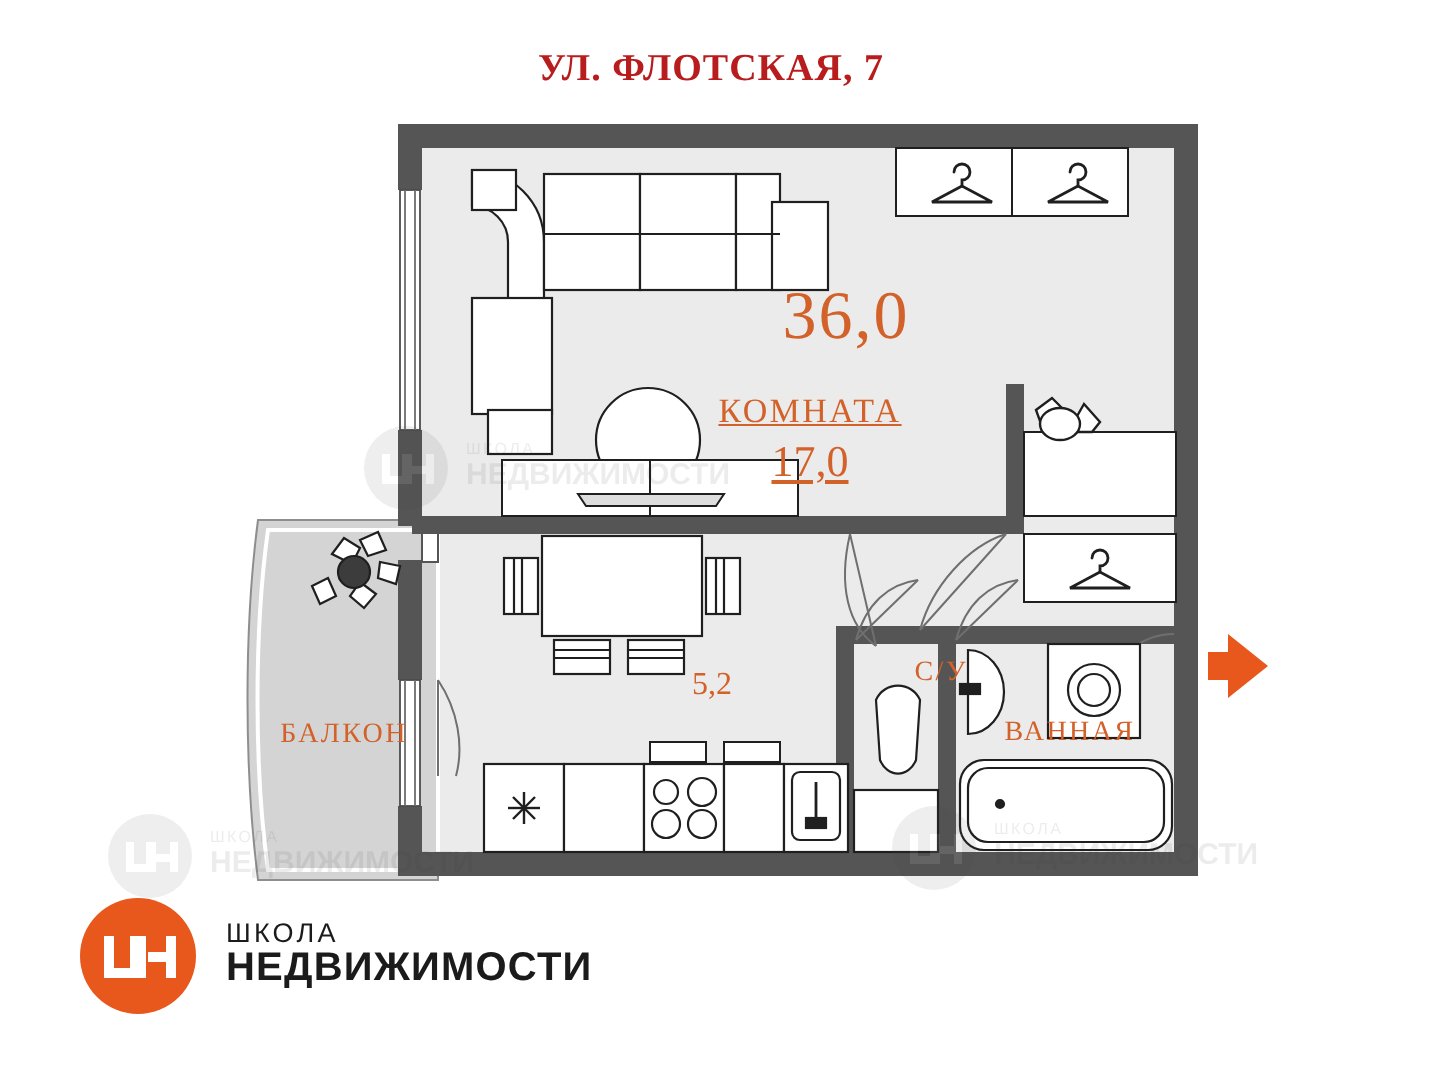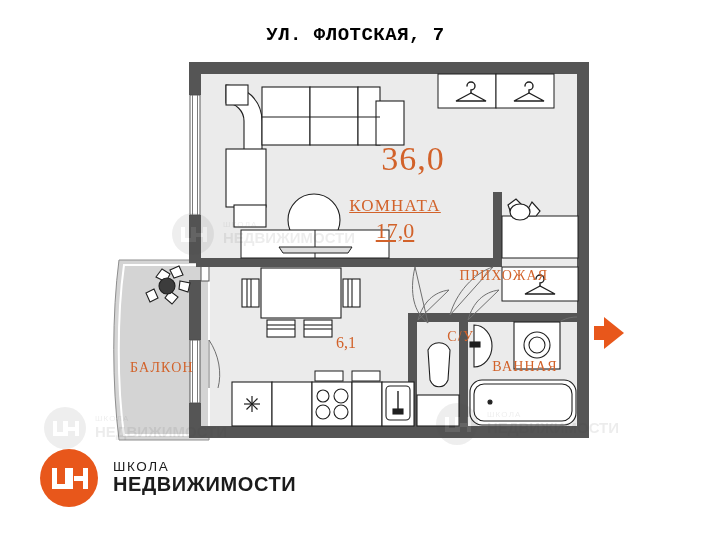--- a/index.html
+++ b/index.html
@@ -14,30 +14,30 @@
     overflow: hidden;
     font-family: "Liberation Serif", serif;
   }
 
   #page-title {
     position: absolute;
     top: 24px;
     left: 0;
     width: 711px;
     text-align: center;
-    font-family: Liberation Mono, monospace;
+    font-family: Liberation Serif, serif;
     font-size: 19px;
     font-weight: bold;
     letter-spacing: 0.5px;
-    color: #000000;
+    color: #b91c1c;
   }
 
   #plan-stage {
     position: absolute;
-    left: 4px;
+    left: 14px;
     top: 55px;
     width: 652px;
     height: 390px;
   }
 
   .svg-layer {
     position: absolute;
     left: 0;
     top: 0;
   }
@@ -388,26 +388,23 @@
   <div class="room-label" id="label-total">
     <span class="area">36,0</span>
   </div>
 
   <div class="room-label" id="label-room">
     <span class="name">КОМНАТА</span>
     <span class="area">17,0</span>
   </div>
 
   <div class="room-label" id="label-kitchen">
-    <span class="area">6,1</span>
-  </div>
-
-  <div class="room-label" id="label-hall">
-    <span class="name">ПРИХОЖАЯ</span>
-  </div>
+    <span class="area">5,2</span>
+  </div>
+
 
   <div class="room-label" id="label-wc">
     <span class="name">С/У</span>
   </div>
 
   <div class="room-label" id="label-balcony">
     <span class="name">БАЛКОН</span>
   </div>
 
   <div class="room-label" id="label-bath">

